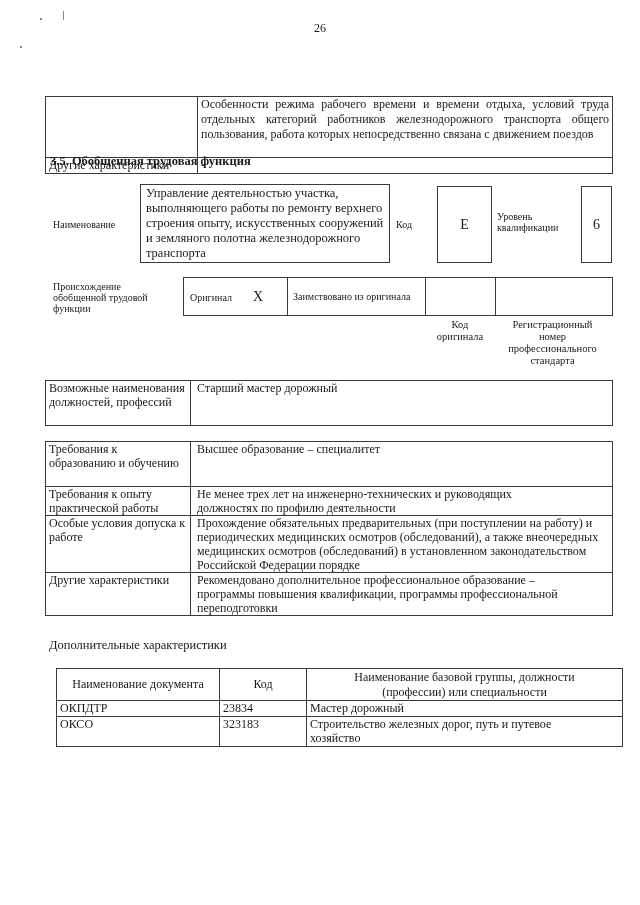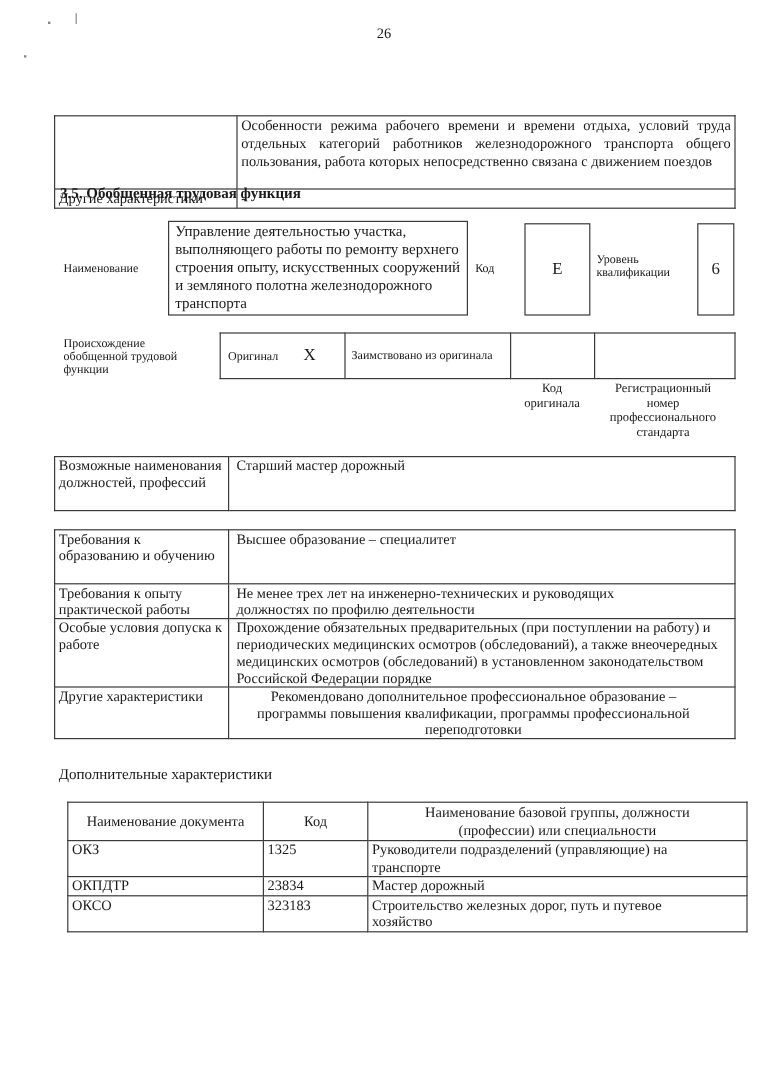--- a/index.html
+++ b/index.html
@@ -108,45 +108,40 @@
   <tr>
     <td>Требования к опыту практической работы</td>
     <td style="padding-left:6px;padding-right:60px;">Не менее трех лет на инженерно-технических и руководящих должностях по профилю деятельности</td>
   </tr>
   <tr>
     <td>Особые условия допуска к работе</td>
     <td style="padding-left:6px;">Прохождение обязательных предварительных (при поступлении на работу) и периодических медицинских осмотров (обследований), а также внеочередных медицинских осмотров (обследований) в установленном законодательством Российской Федерации порядке</td>
   </tr>
   <tr>
     <td>Другие характеристики</td>
-    <td style="padding-left:6px;padding-right:20px;text-align:center;">Рекомендовано дополнительное профессиональное образование – программы повышения квалификации, программы профессиональной переподготовки</td>
+    <td style="padding-left:6px;padding-right:20px;">Рекомендовано дополнительное профессиональное образование – программы повышения квалификации, программы профессиональной переподготовки</td>
   </tr>
 </tbody>
   </table>
 
 <div class="abs sub-title">Дополнительные характеристики</div>
 
 <table class="t-docs" style="left:44px;top:668px;width:567px;margin-left:12px;">
   <colgroup>
       <col style="width:163px">
       <col style="width:87px">
       <col>
     </colgroup>
   <tbody>
       <tr class="hdr">
     <td class="center">Наименование документа</td>
     <td class="center">Код</td>
     <td class="center" style="padding:0 30px;">Наименование базовой группы, должности (профессии) или специальности</td>
   </tr>
   <tr>
-    <td>ОКЗ</td>
-    <td>1325</td>
-    <td style="padding-right:50px;">Руководители подразделений (управляющие) на транспорте</td>
-  </tr>
-  <tr>
     <td>ОКПДТР</td>
     <td>23834</td>
     <td>Мастер дорожный</td>
   </tr>
   <tr>
     <td>ОКСО</td>
     <td>323183</td>
     <td style="padding-right:50px;">Строительство железных дорог, путь и путевое хозяйство</td>
   </tr>
 </tbody>

